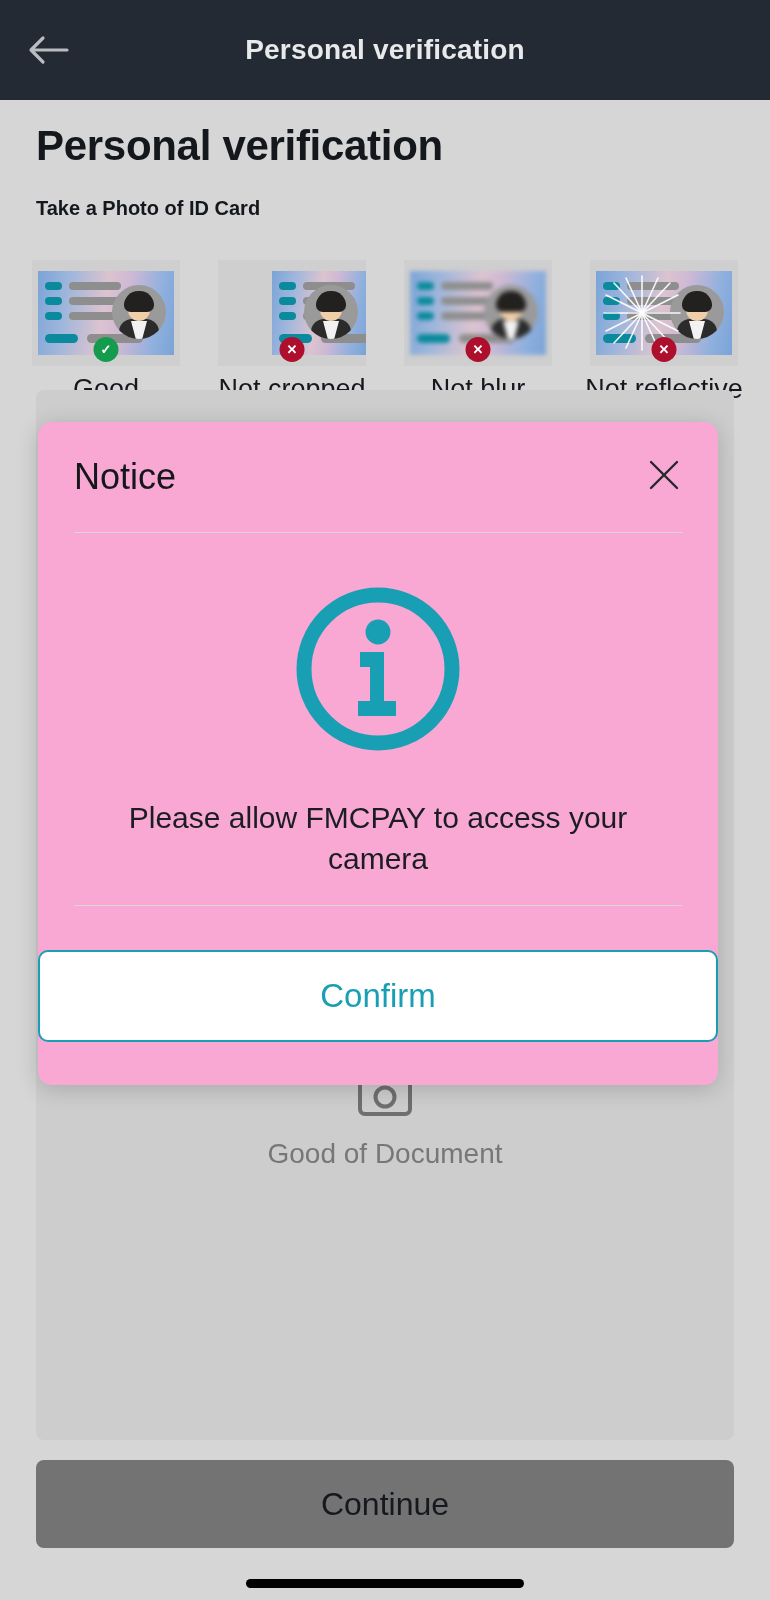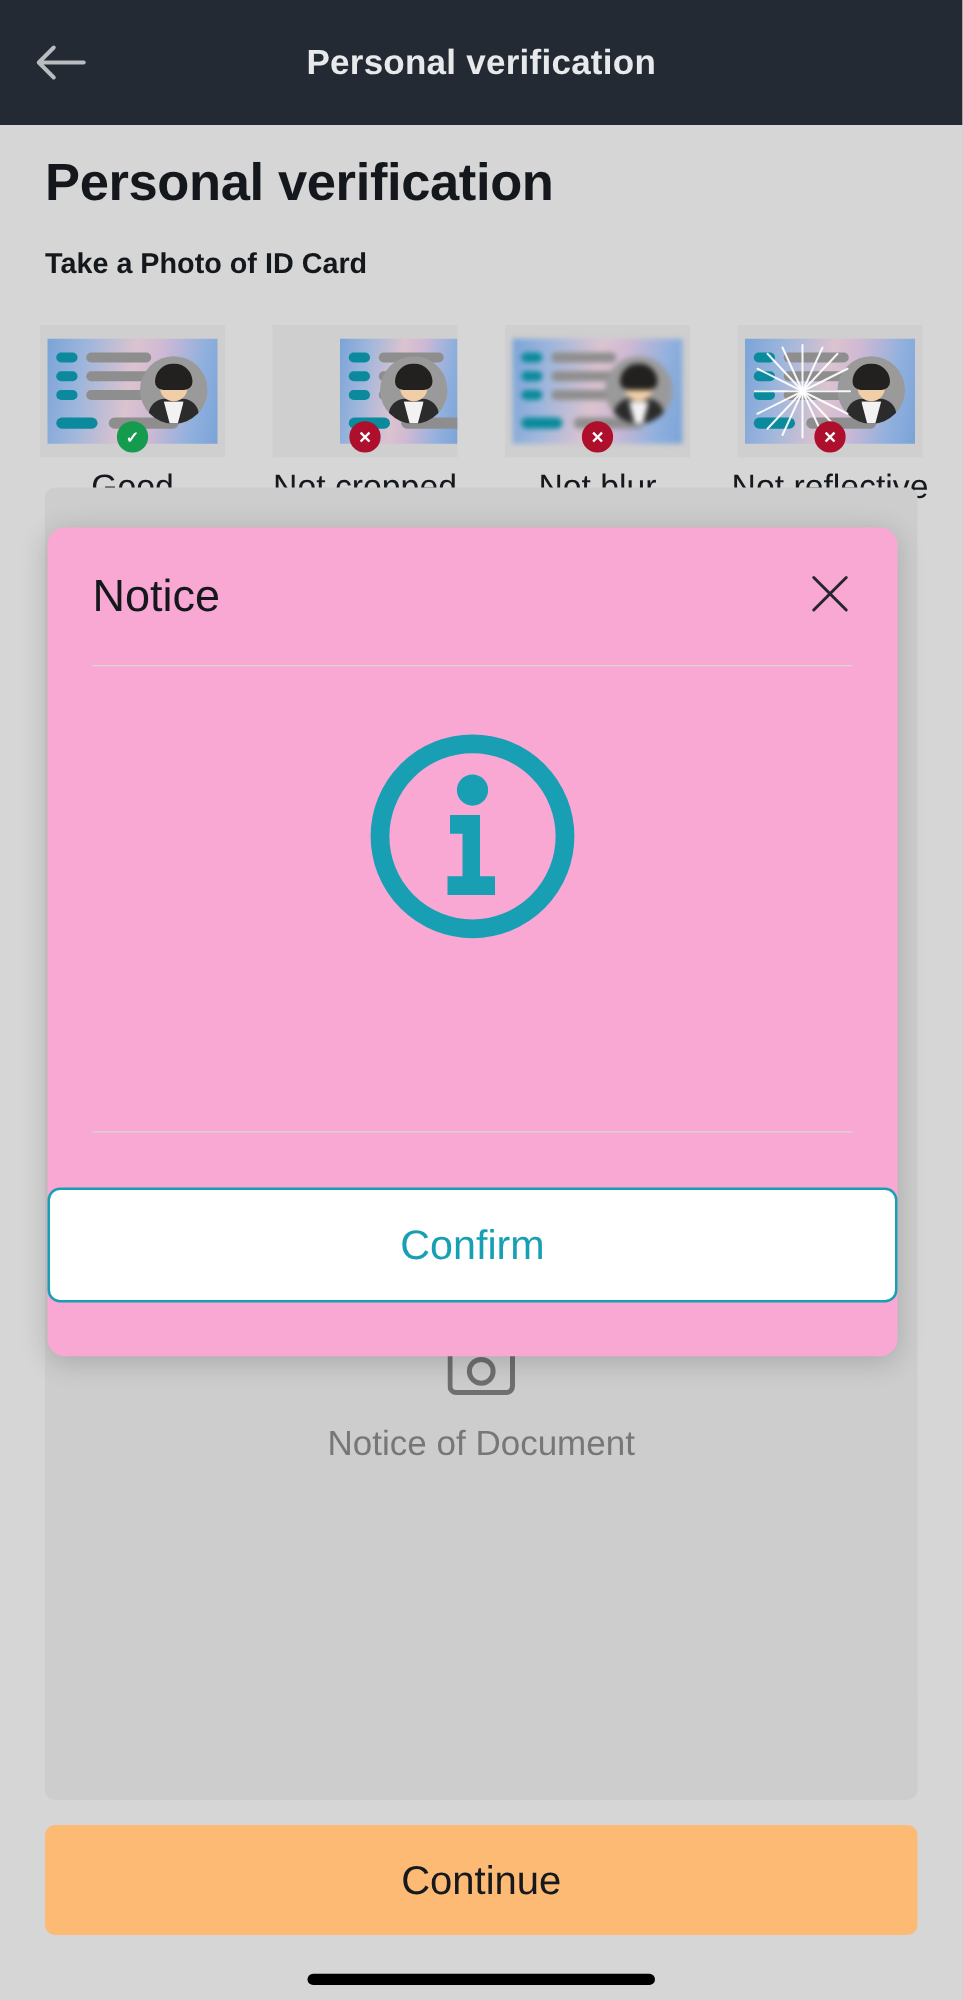--- a/index.html
+++ b/index.html
@@ -62,21 +62,21 @@
     font-size: 42px;
     font-weight: bold;
     color: #14181c;
     letter-spacing: -0.3px;
   }
 
   .section-title {
     position: absolute;
     left: 36px;
     top: 97px;
-    font-size: 23px;
+    font-size: 20px;
     font-weight: bold;
     color: #14181c;
   }
 
   
   .examples {
     position: absolute;
     left: 30px;
     top: 160px;
     width: 710px;
@@ -269,21 +269,21 @@
     border-radius: 4px;
   }
 
   
   .continue-btn {
     position: absolute;
     left: 36px;
     top: 1360px;
     width: 698px;
     height: 88px;
-    background: #fdba74;
+    background: #737373;
     border-radius: 8px;
     display: flex;
     align-items: center;
     justify-content: center;
     font-size: 32px;
     color: #15191d;
     cursor: pointer;
     border: none;
     font-family: "Liberation Sans", sans-serif;
   }
@@ -556,21 +556,21 @@
 
   <div class="upload-card">
     <div class="upload-inner">
       <span class="cam-icon">
         <svg width="54" height="46" viewBox="0 0 54 46" fill="none">
           <rect x="2" y="9" width="50" height="35" rx="5" stroke="#6f6f6f" stroke-width="4"></rect>
           <path d="M17 9 L21 2 H33 L37 9" stroke="#6f6f6f" stroke-width="4" stroke-linejoin="round" fill="none"></path>
           <circle cx="27" cy="27" r="9.5" stroke="#6f6f6f" stroke-width="4"></circle>
         </svg>
       </span>
-      <div class="upload-text">Notice of
+      <div class="upload-text">Good of
 Document</div>
     </div>
   </div>
 
   <div class="thin-strip"></div>
 
   <button class="continue-btn">Continue</button>
 
   <div class="home-indicator"></div>
 </div>
@@ -590,20 +590,21 @@
   <div class="divider"></div>
 
   <div class="modal-body">
     <span class="info-icon">
       <svg width="172" height="172" viewBox="0 0 172 172" fill="none">
         <circle cx="86" cy="86" r="74" stroke="#199fb4" stroke-width="15"></circle>
         <circle cx="86" cy="49" r="12.5" fill="#199fb4"></circle>
         <path d="M68 69 H92 V118 H104 V133 H66 V118 H78 V84 H68 Z" fill="#199fb4"></path>
       </svg>
     </span>
+    <div class="modal-message">Please allow FMCPAY to access your camera</div>
   </div>
 
   <div class="divider"></div>
 
   <div class="modal-foot">
     <button class="confirm-btn">Confirm</button>
   </div>
 </div>
 
 </body></html>

